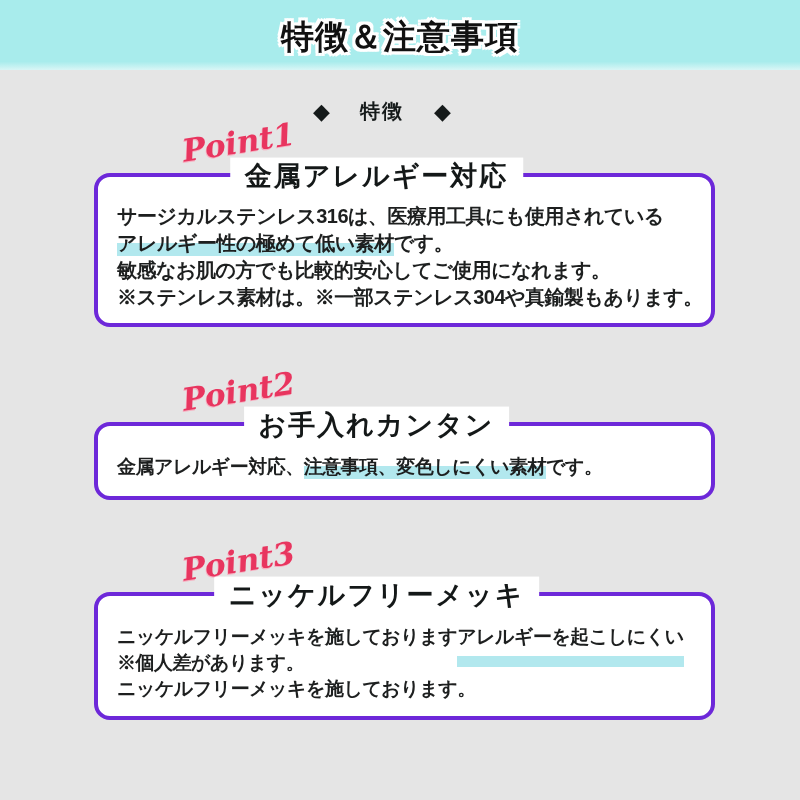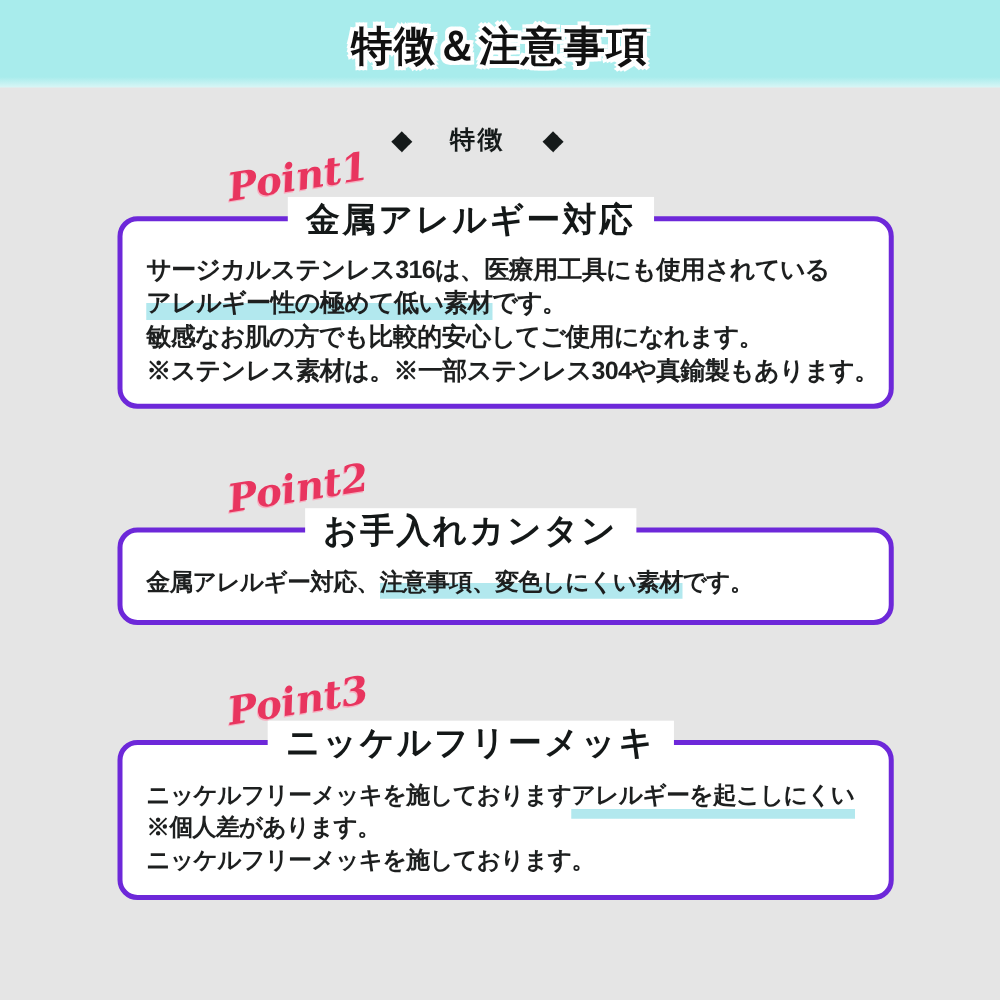--- a/index.html
+++ b/index.html
@@ -93,21 +93,21 @@
   .s1 .body-line { font-size: 20px; line-height: 27px; }
   .s2 .body-line { font-size: 19px; line-height: 26px; }
   .s3 .body-line { font-size: 19px; line-height: 26px; }
 
   .hl {
     background-image: linear-gradient(to bottom, transparent 45%, var(--hl, #b2e8ee) 45%, var(--hl, #b2e8ee) 100%);
     padding-bottom: 2px;
   }
   .hl-low {
     background-image: linear-gradient(to bottom, transparent 72%, var(--hl, #b2e8ee) 72%, var(--hl, #b2e8ee) 100%);
-    padding-bottom: 8px;
+    padding-bottom: 20px;
   }
 </style>
 </head>
 <body>
 
 <div class="page">
 
   <header class="banner">
     <h1>特徴＆注意事項</h1>
   </header>

